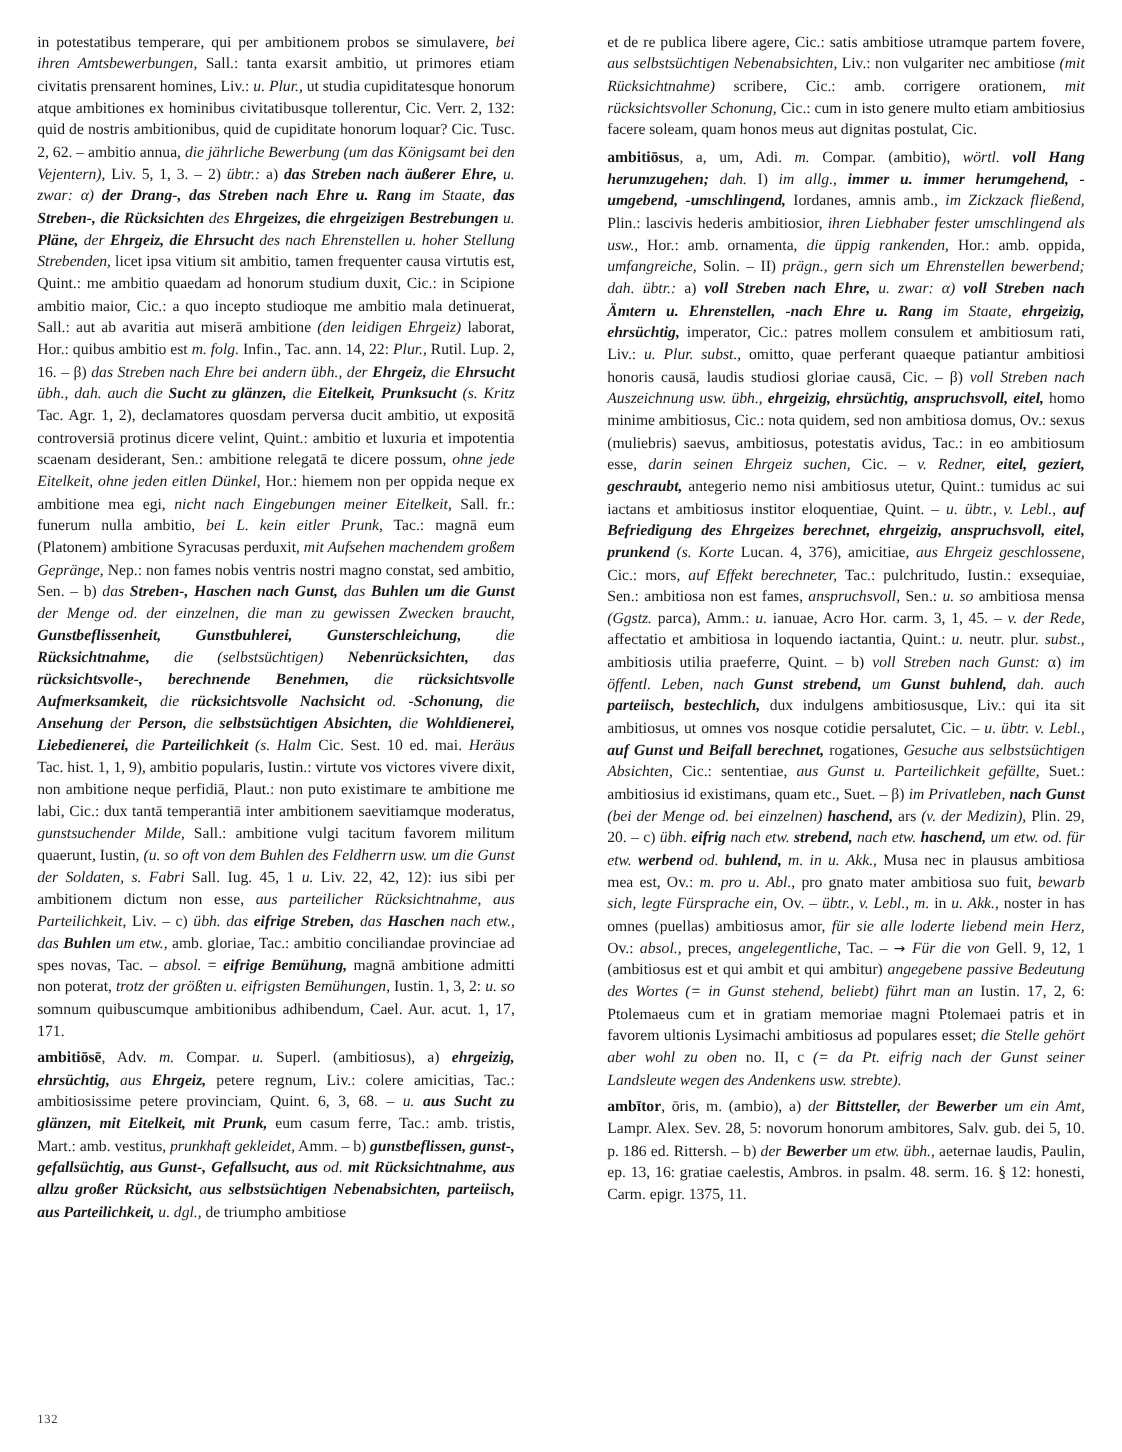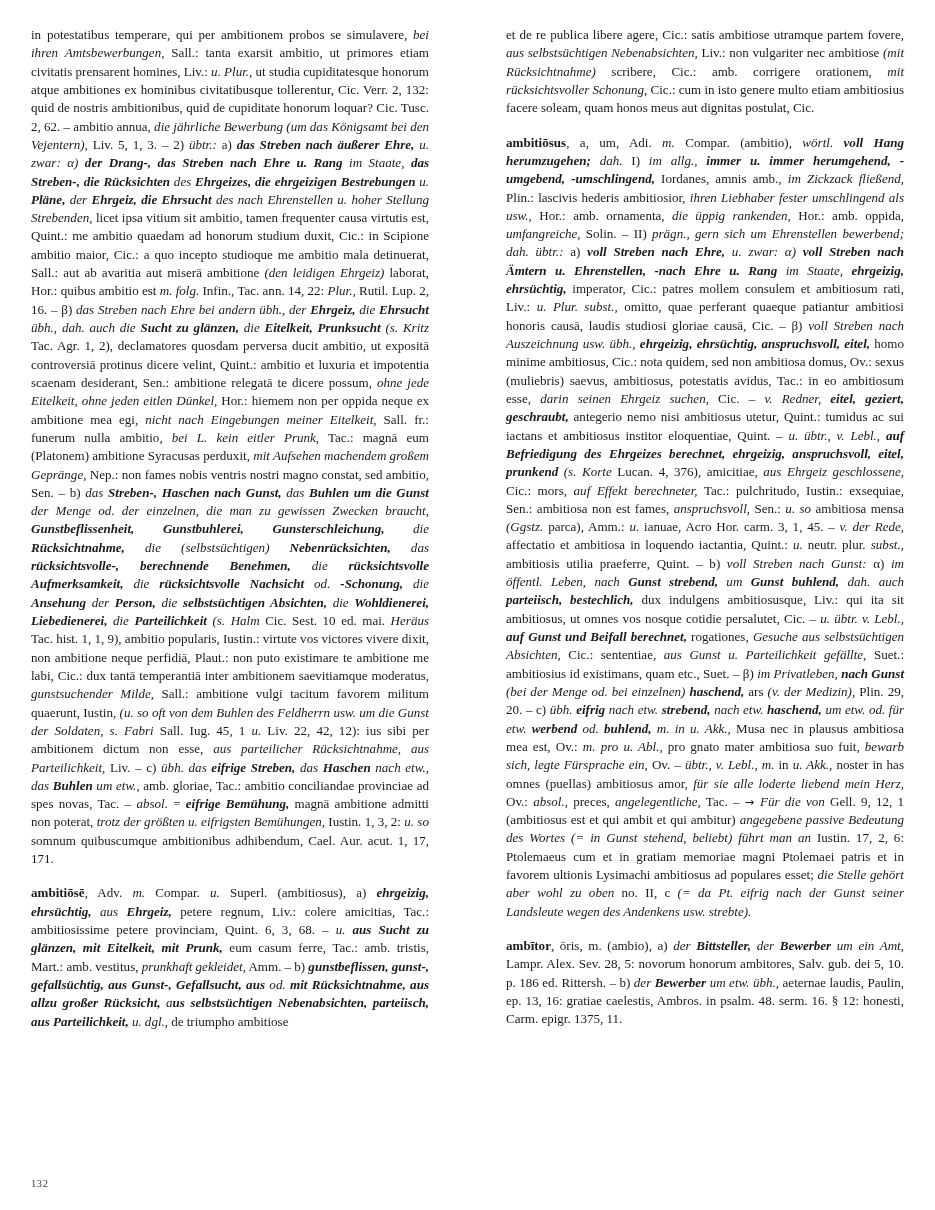--- a/index.html
+++ b/index.html
@@ -38,21 +38,21 @@
     font-size: 13.05px;
     line-height: 18.32px;
     text-align: justify;
     text-justify: inter-word;
     hyphens: manual;
     margin: 0;
     padding: 0;
     word-spacing: -0.1px;
   }
   .entry + .entry {
-    margin-top: 16px;
+    margin-top: 4px;
   }
   .hw {
     font-weight: bold;
   }
   i, .it {
     font-style: italic;
   }
   .bi {
     font-weight: bold;
     font-style: italic;

